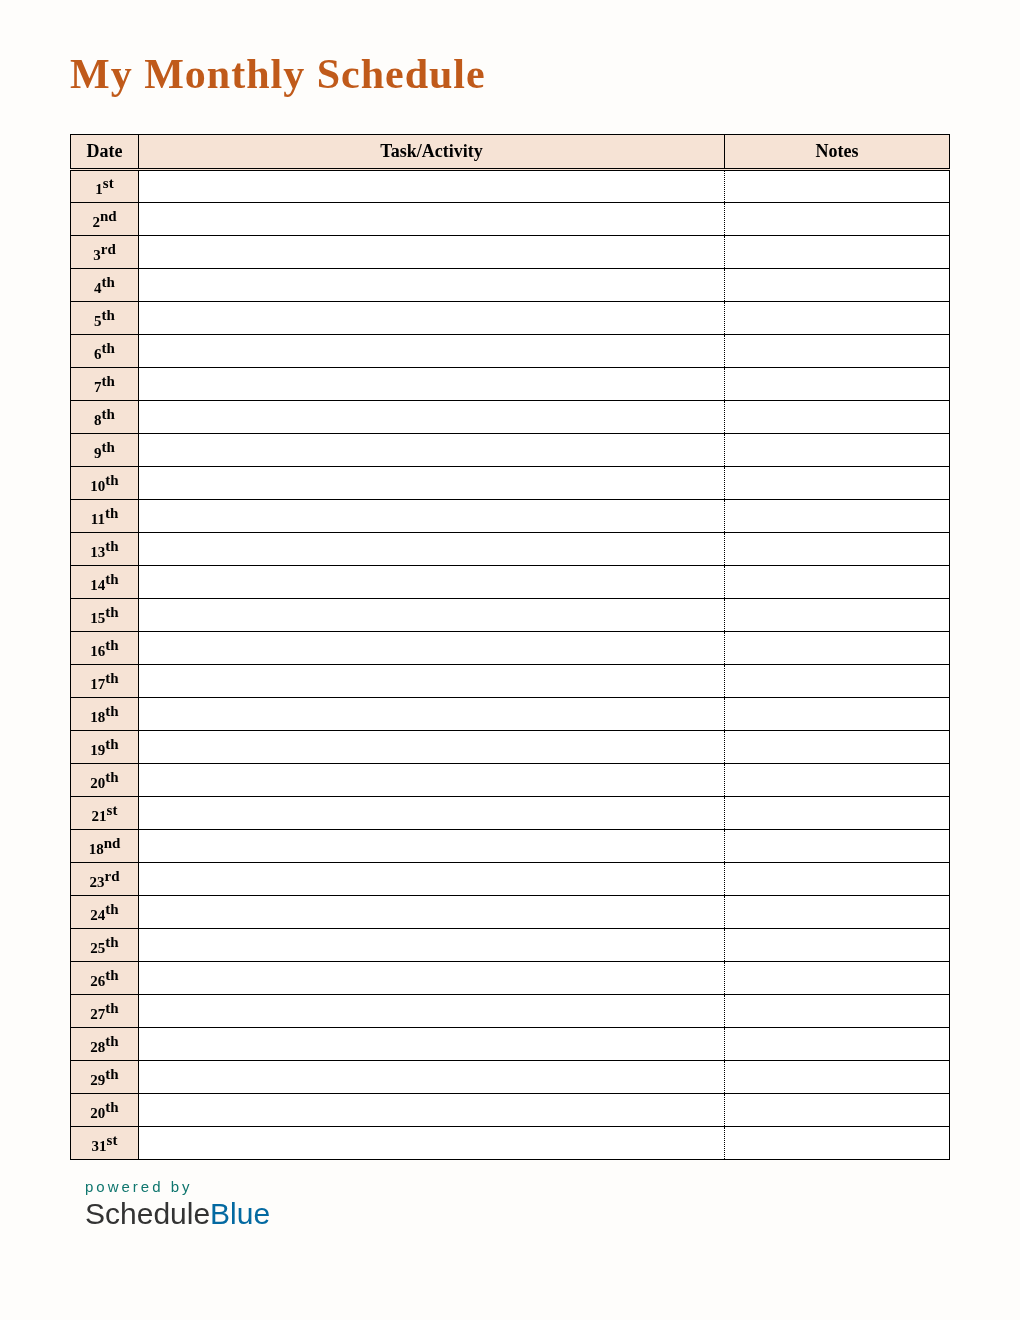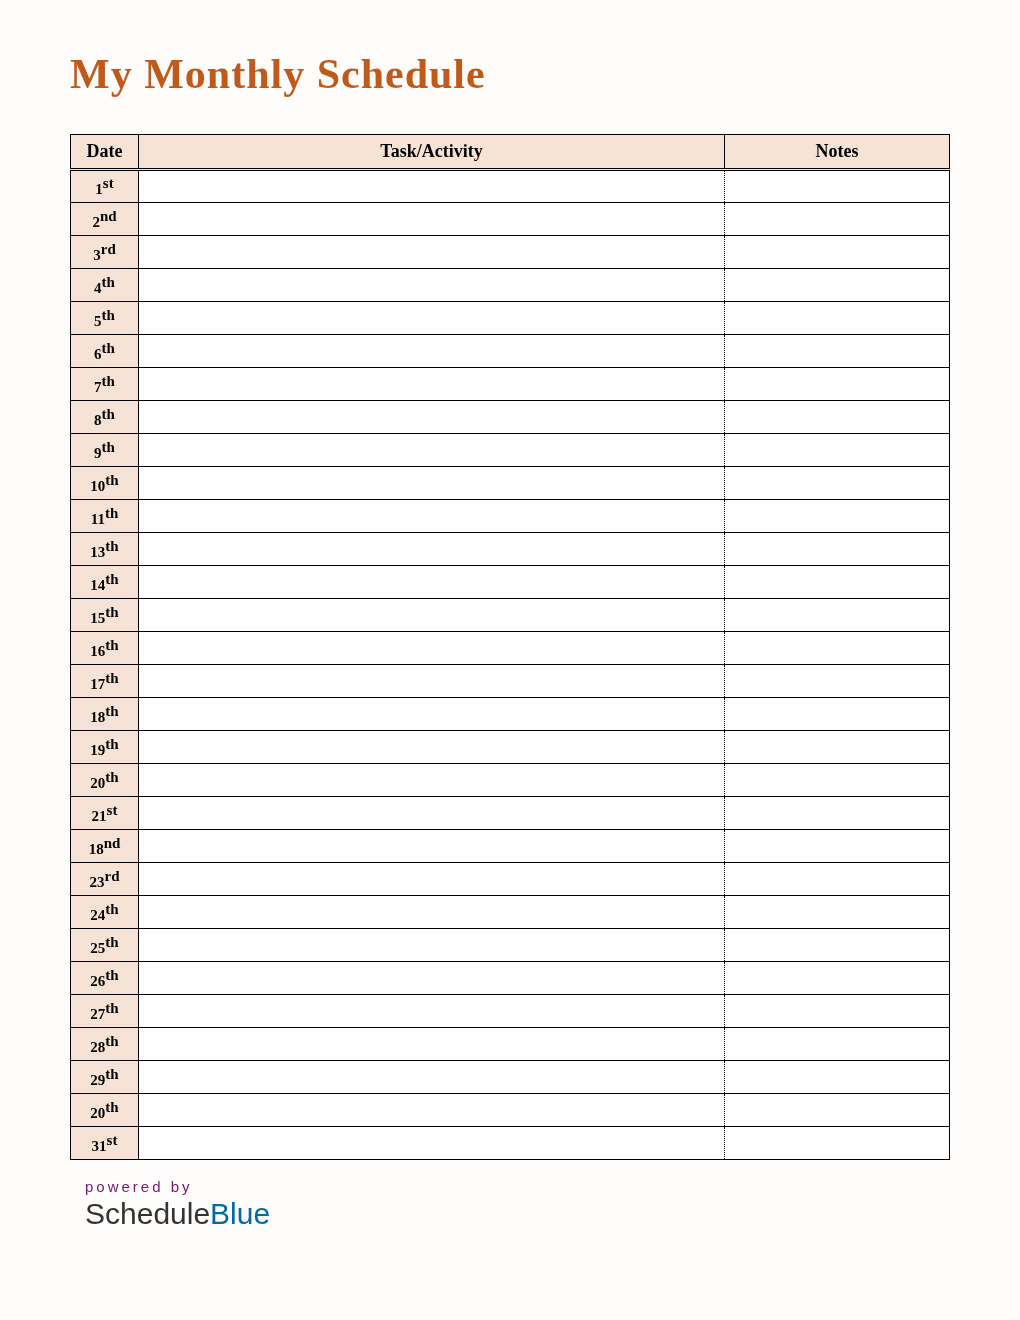--- a/index.html
+++ b/index.html
@@ -62,21 +62,21 @@
     border-right: 1px solid #000;
     background: #fff;
   }
   .footer {
     margin-top: 18px;
     padding-left: 15px;
   }
   .powered {
     font-family: Arial, sans-serif;
     font-size: 15px;
-    color: #701a75;
+    color: #0f766e;
     letter-spacing: 3px;
     margin-bottom: 2px;
   }
   .brand {
     font-family: Arial, sans-serif;
     font-size: 30px;
     color: #333;
     font-weight: 400;
   }
   .brand .blue { color: #0369a1; }

